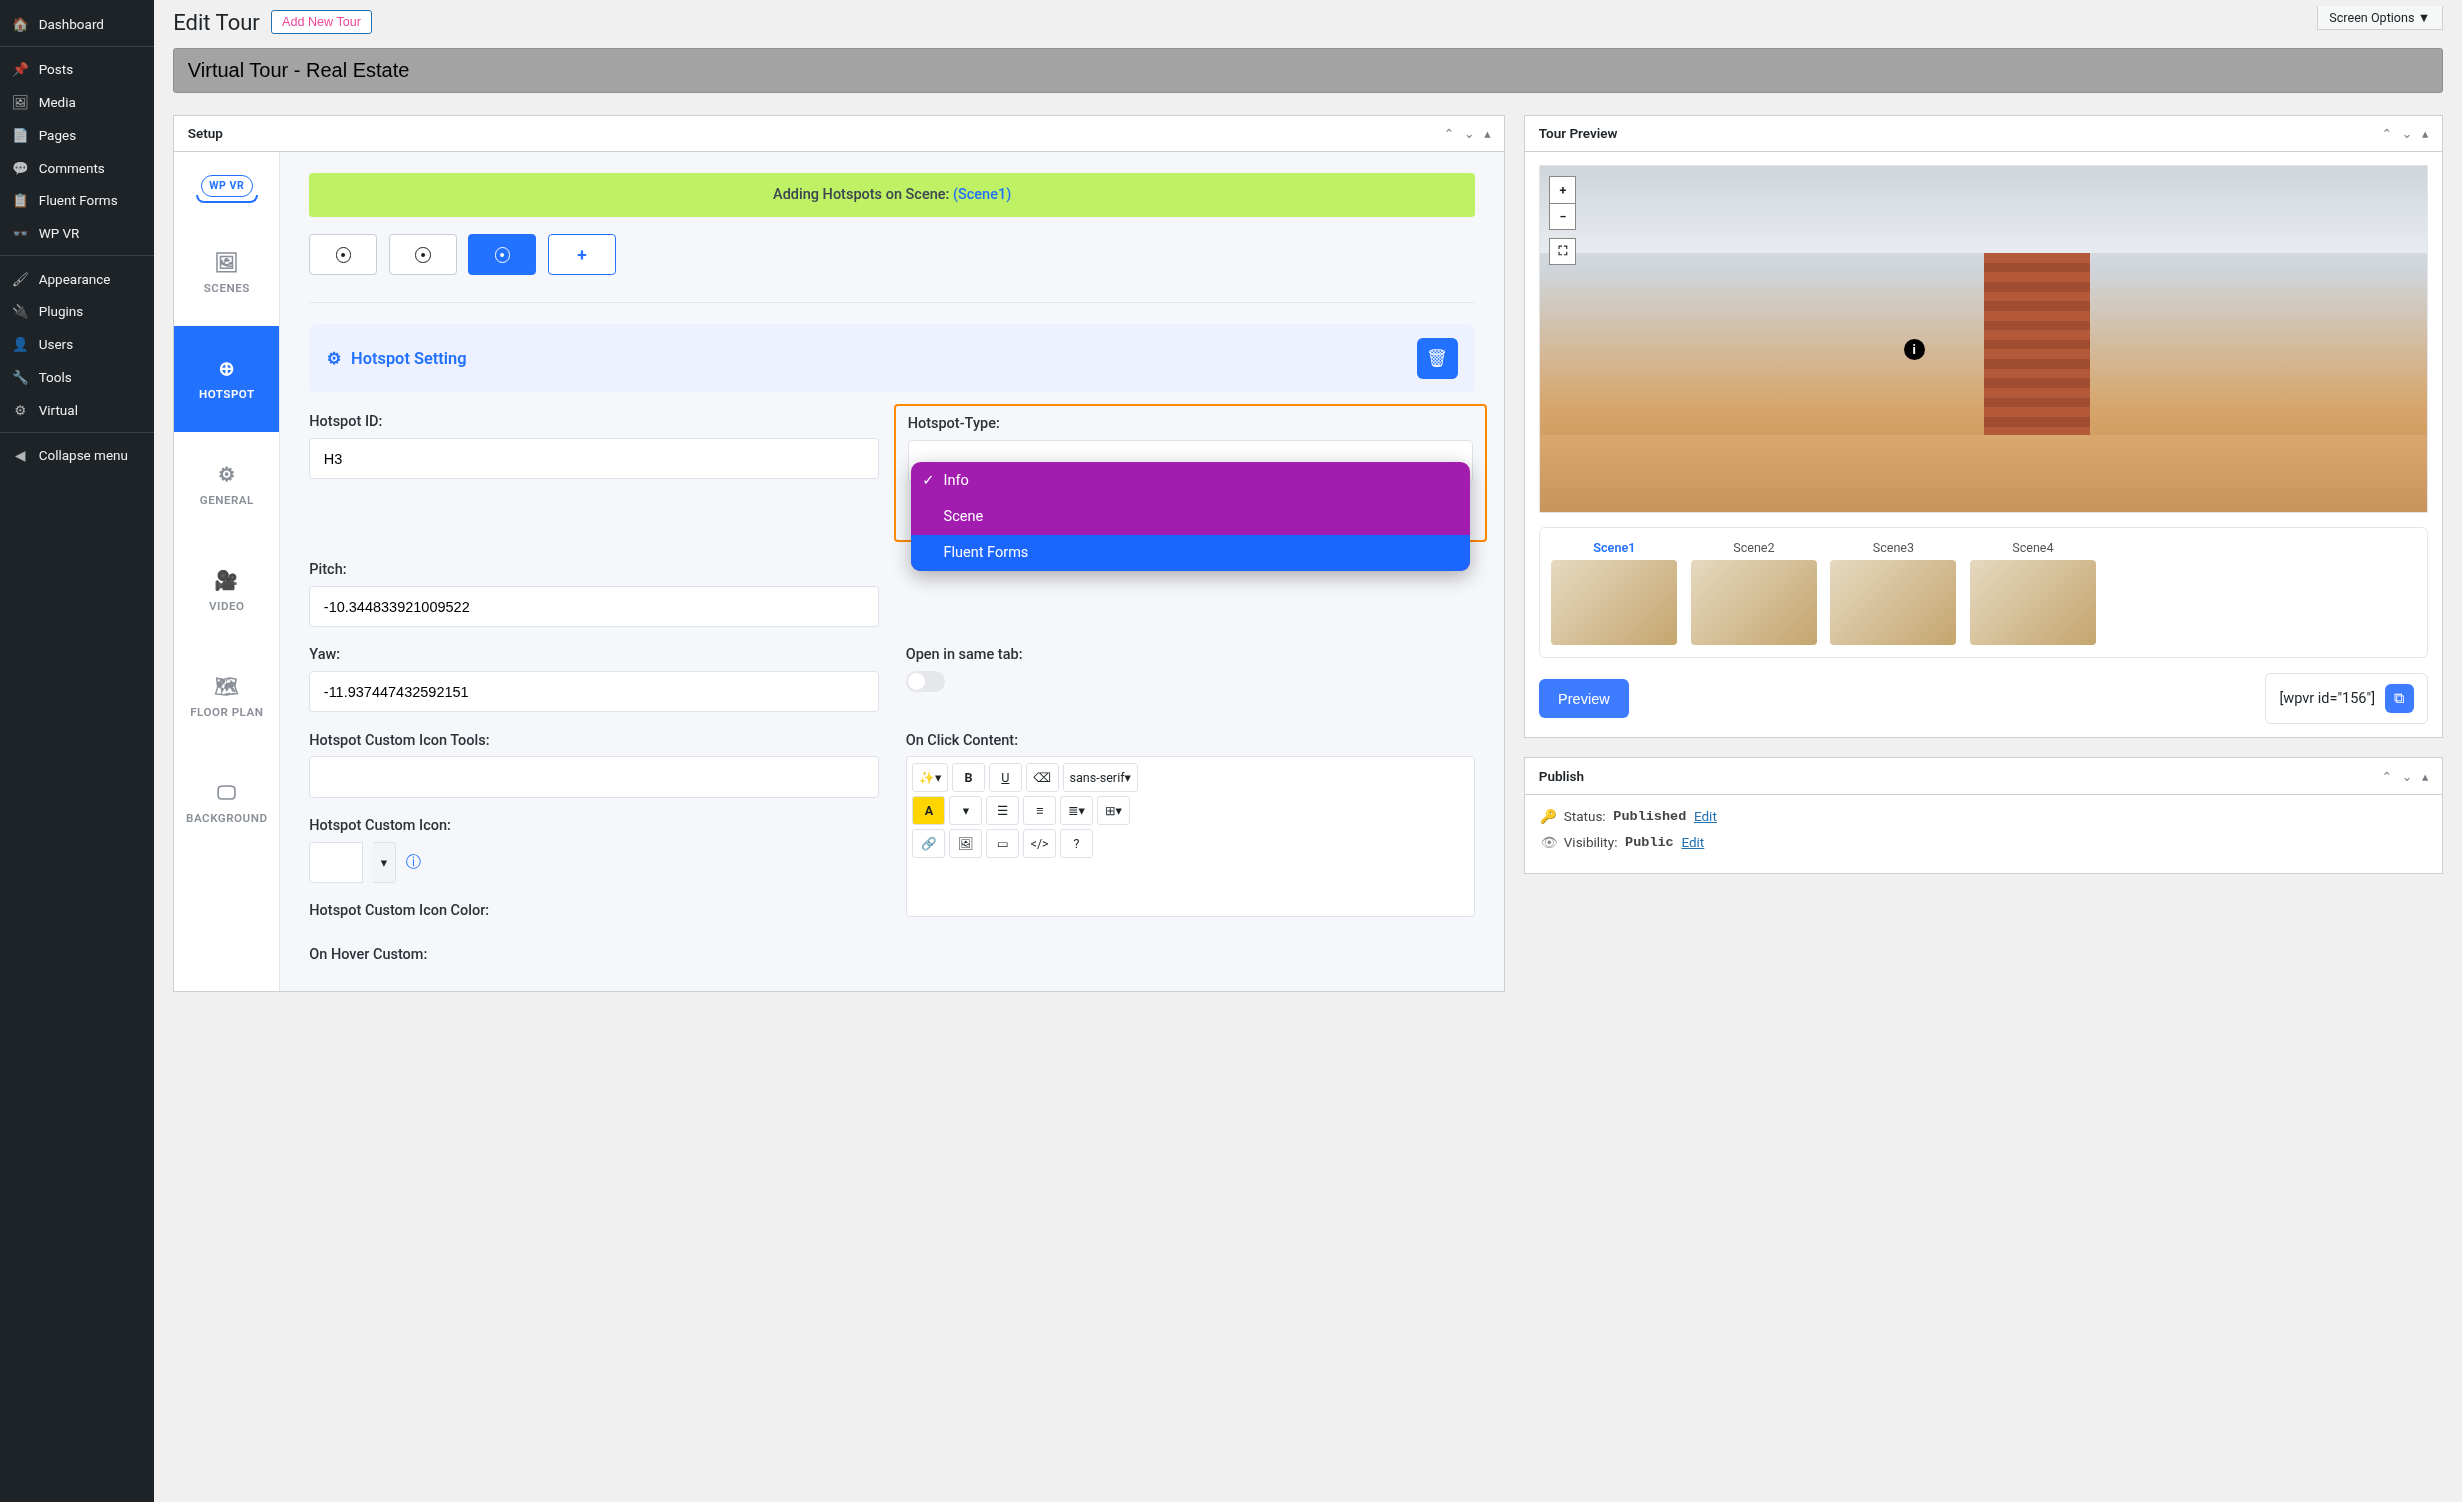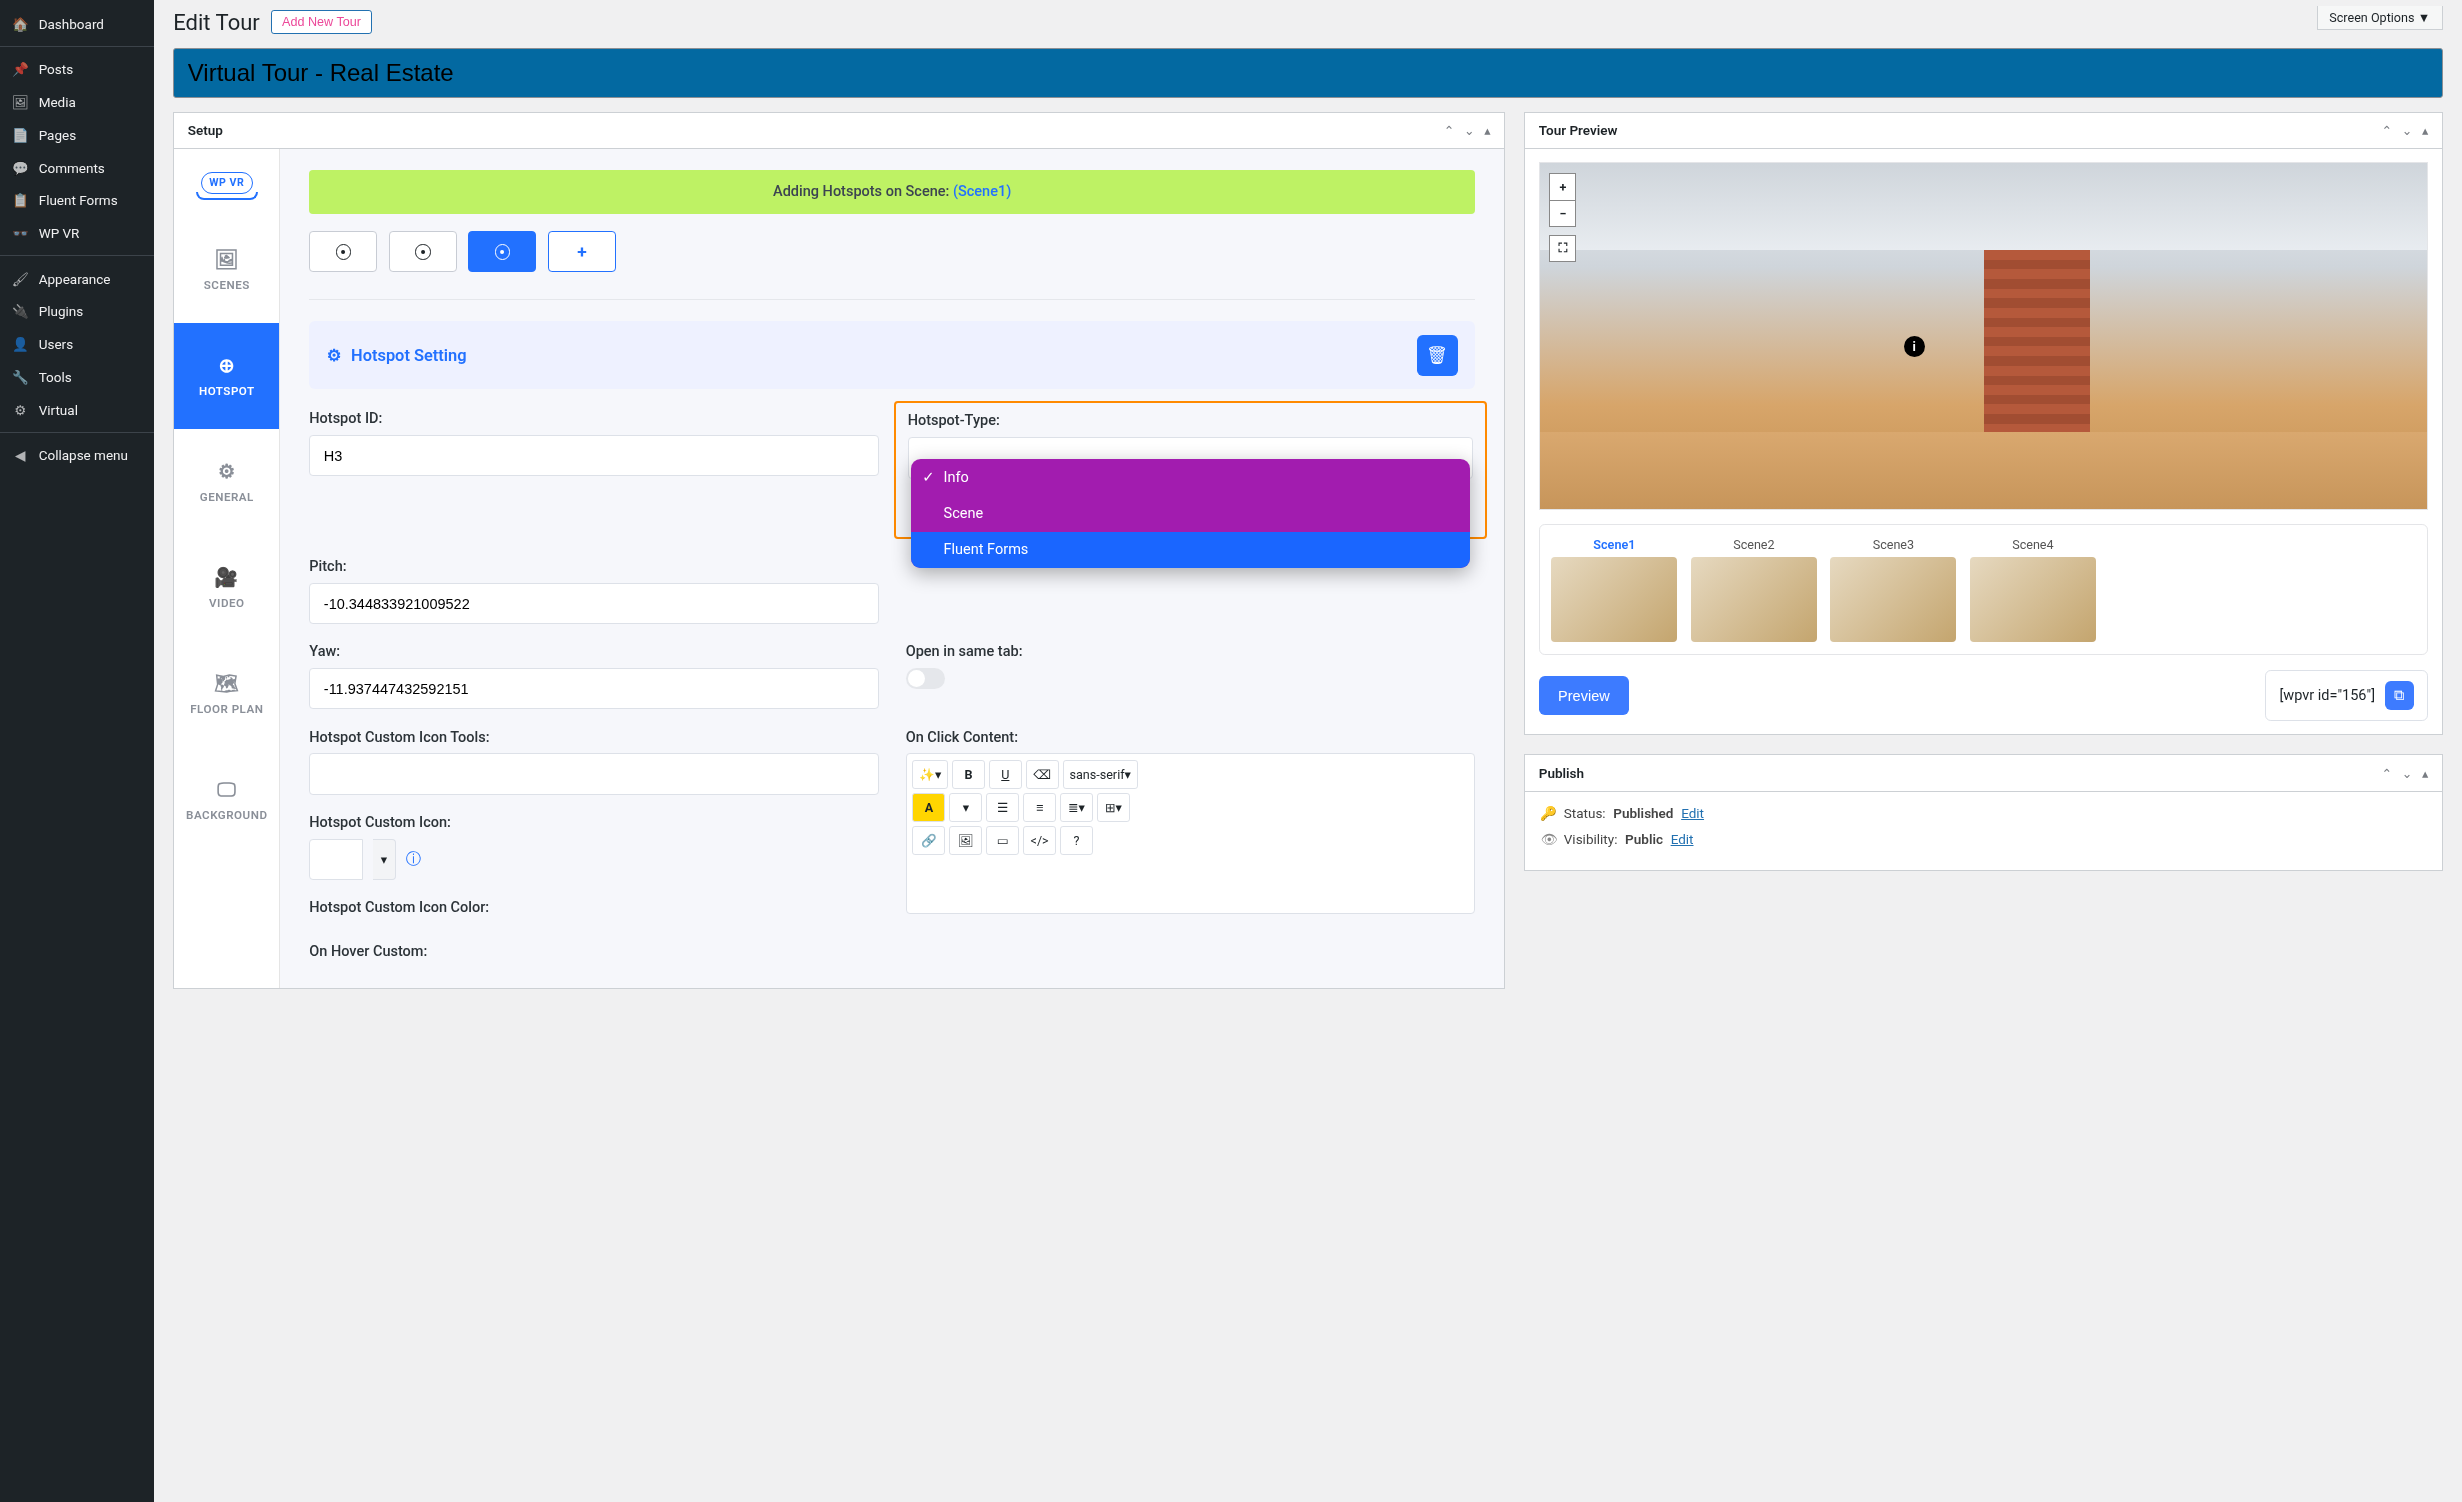--- a/index.html
+++ b/index.html
@@ -12,21 +12,21 @@
 .wp-sidebar .menu-item .mi-icon { width: 17.4px; height: 17.4px; display: inline-flex; align-items: center; justify-content: center; opacity: 0.7; }
 .wp-sidebar .sep { border-top: 1px solid #3c434a; margin: 5.8px 0; }
 
 
 .main { flex: 1; overflow: auto; padding: 9.7px 19.3px 19.3px 19.3px; }
 .page-header { display: flex; align-items: center; gap: 11.6px; margin-bottom: 13.5px; }
 .page-header h1 { font-size: 22px; font-weight: 400; }
 .page-header .add-new { border: 1px solid #2271b1; color: #ec4899; background: #fff; padding: 3.9px 9.7px; border-radius: 2.9px; font-size: 12.6px; cursor: pointer; }
 .screen-options { position: absolute; right: 19.3px; top: 5.8px; background: #f6f7f7; border: 1px solid #ccd0d4; border-top: none; padding: 3.9px 11.6px; font-size: 12.6px; cursor: pointer; }
 
-.title-input { width: 100%; border: 1px solid #8c8f94; background: #0369a1; padding: 9.7px 13.5px; font-size: 24px; border-radius: 2.9px; margin-bottom: 14px; }
+.title-input { width: 100%; border: 1px solid #8c8f94; background: #a3a3a3; padding: 9.7px 13.5px; font-size: 20px; border-radius: 2.9px; margin-bottom: 22px; }
 
 .cols { display: flex; gap: 19.3px; align-items: flex-start; }
 .col-left { flex: 1.45; }
 .col-right { flex: 1; }
 
 .panel { background: #fff; border: 1px solid #ccd0d4; margin-bottom: 19.3px; }
 .panel-head { display: flex; align-items: center; justify-content: space-between; padding: 9.7px 13.5px; border-bottom: 1px solid #ccd0d4; }
 .panel-head h2 { font-size: 13.5px; font-weight: 600; }
 .panel-head .ctrls { display: flex; gap: 9.7px; color: #787c82; }
 .panel-head .ctrls span { cursor: pointer; }
@@ -102,21 +102,21 @@
 
 .preview-actions { display: flex; align-items: center; justify-content: space-between; margin-top: 15.4px; }
 .btn-preview { background: #3d7bff; color: #fff; border: none; padding: 11.6px 19.3px; border-radius: 5.8px; font-size: 14.5px; font-weight: 500; cursor: pointer; }
 .shortcode { border: 1px solid #dde1e8; border-radius: 5.8px; padding: 9.7px 13.5px; font-size: 14.5px; display: flex; align-items: center; gap: 9.7px; }
 .copy-btn { width: 29px; height: 29px; background: #3d7bff; border-radius: 5.8px; display: flex; align-items: center; justify-content: center; color: #fff; cursor: pointer; }
 
 .publish-body { padding: 13.5px 15.4px; font-size: 13.5px; }
 .publish-row { display: flex; align-items: center; gap: 7.7px; margin-bottom: 9.7px; color: #444; }
 .publish-row .pi { color: #888; width: 15.4px; }
 .publish-row a { color: #2271b1; text-decoration: underline; cursor: pointer; }
-.publish-row .strong { font-weight: 600; }
+.publish-row .strong { font-weight: 600; font-family: Liberation Mono, monospace; }
 </style>
 </head>
 <body>
 
 <div class="app">
 
   <nav class="wp-sidebar">
     <div class="menu-item">
         <span class="mi-icon">🏠</span>
         <span>Dashboard</span>

